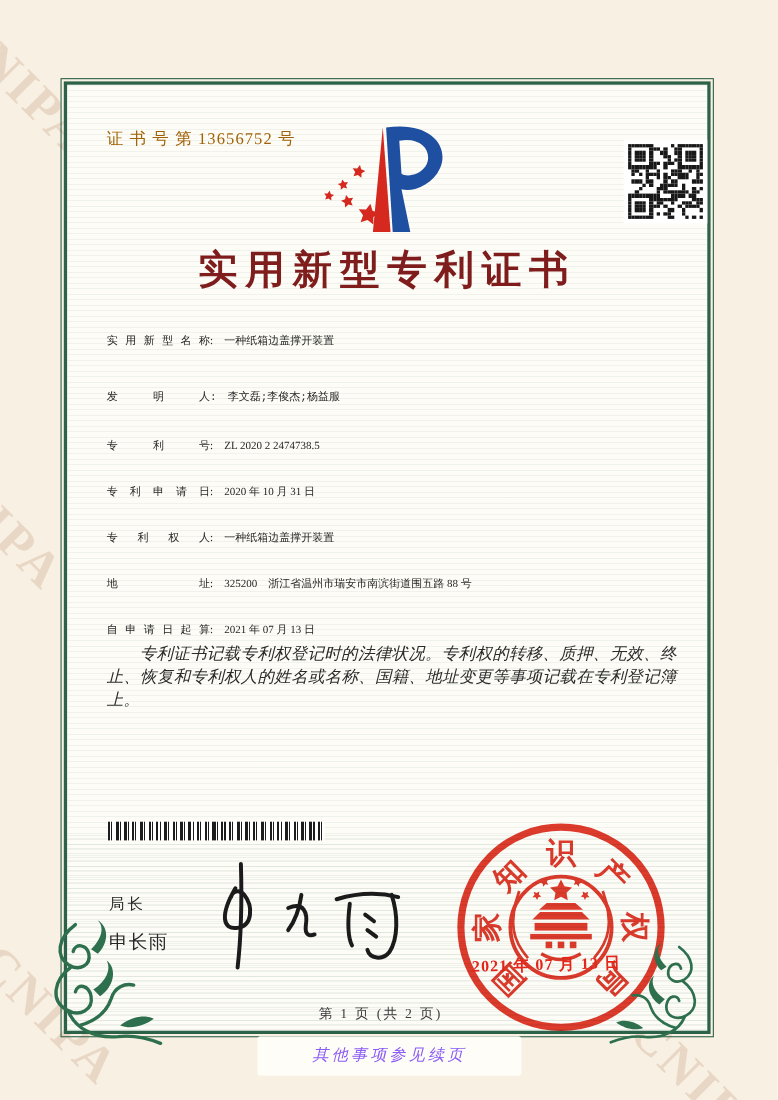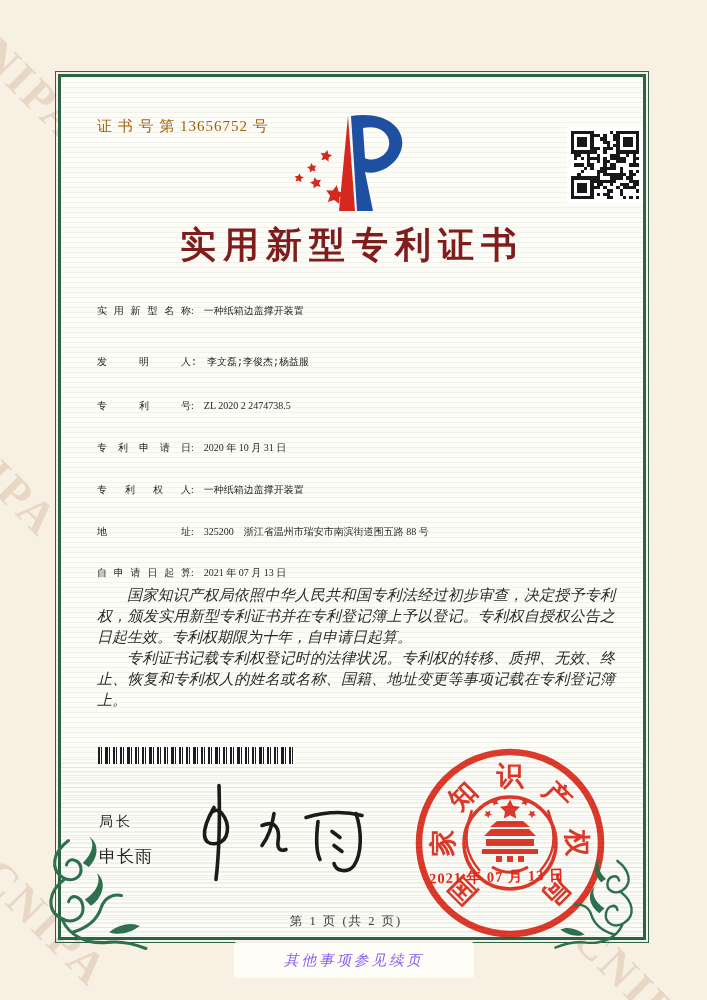--- a/index.html
+++ b/index.html
@@ -593,21 +593,20 @@
     </div>
     <div class="f-row r6">
       <span class="f-label">地址</span><span class="f-colon">:</span><span>325200　浙江省温州市瑞安市南滨街道围五路 88 号</span>
     </div>
     <div class="f-row">
       <span class="f-label">自申请日起算</span><span class="f-colon">:</span><span>2021 年 07 月 13 日</span>
     </div>
   </div>
 
   <div class="body-text">
-    <p>国家知识产权局依照中华人民共和国专利法经过初步审查，决定授予专利权，颁发实用新型专利证书并在专利登记簿上予以登记。专利权自授权公告之日起生效。专利权期限为十年，自申请日起算。</p>
     <p>专利证书记载专利权登记时的法律状况。专利权的转移、质押、无效、终止、恢复和专利权人的姓名或名称、国籍、地址变更等事项记载在专利登记簿上。</p>
   </div>
 
   <div class="barcode"></div>
 
   <div class="dir-title">局长</div>
   <div class="dir-name">申长雨</div>
 
   <svg class="sig" viewBox="0 0 210 110">
     <g fill="none" stroke="#1b1b1b" stroke-width="3.6" stroke-linecap="round" stroke-linejoin="round">

